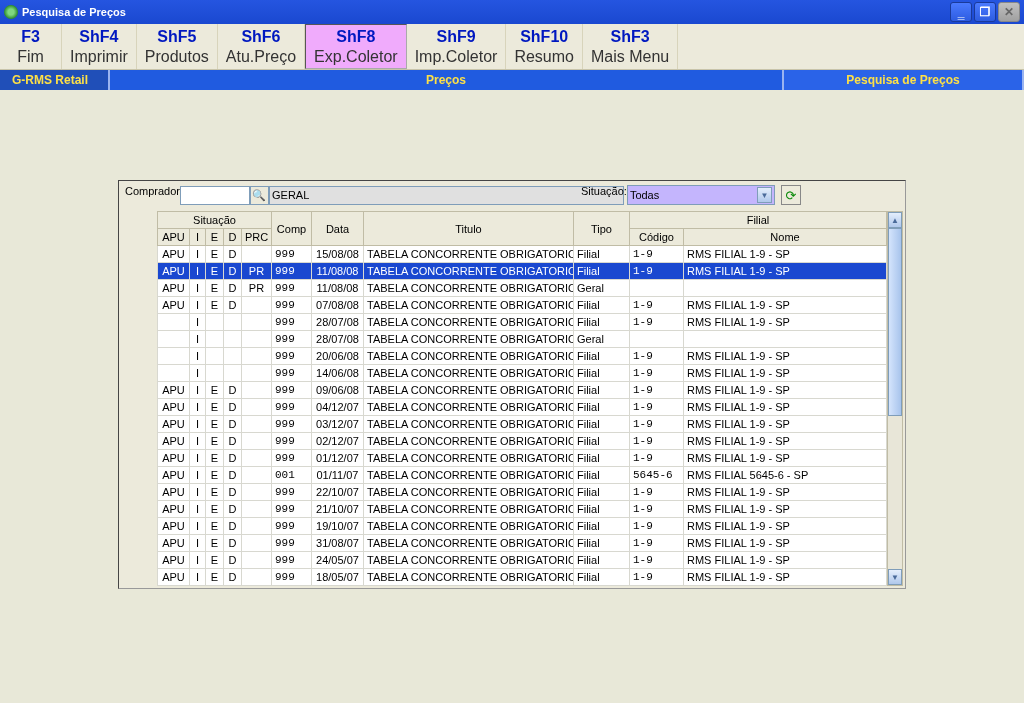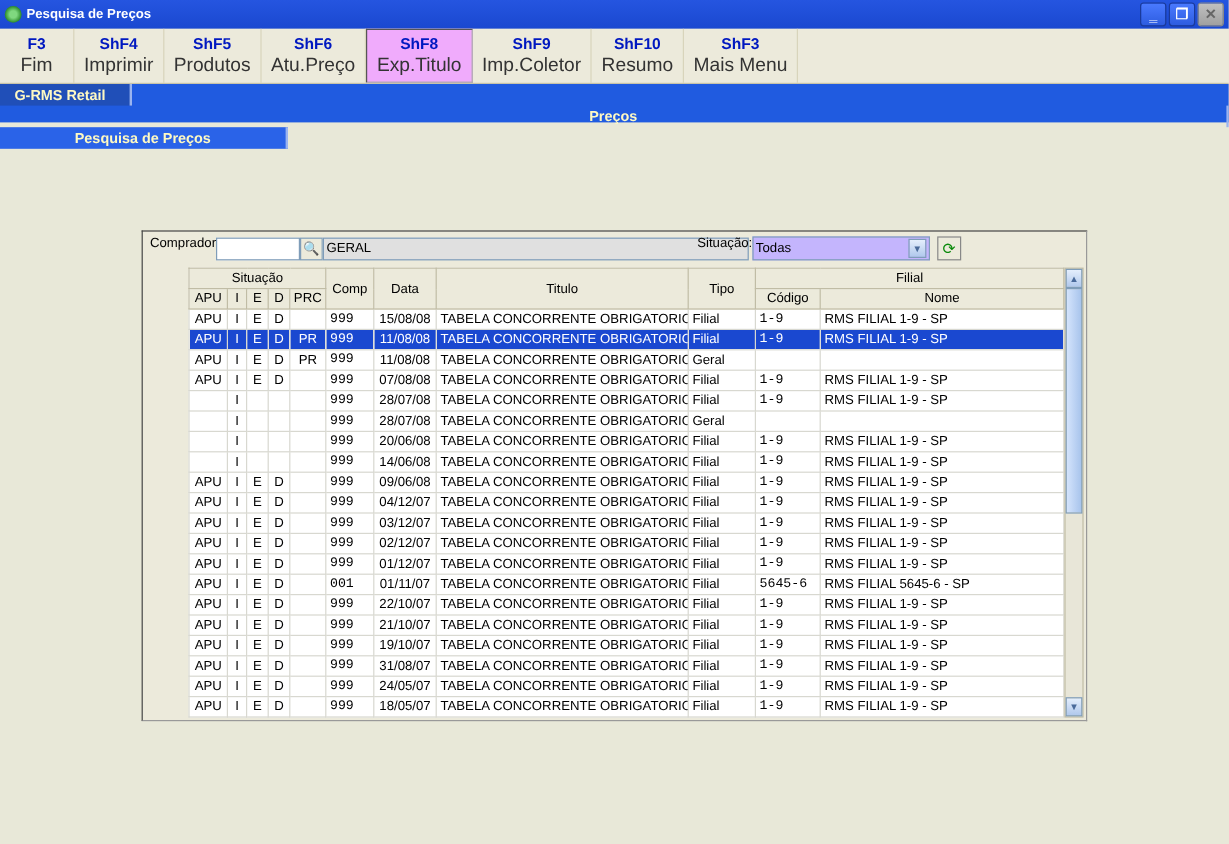--- a/index.html
+++ b/index.html
@@ -7,24 +7,24 @@
 
 .title-bar { background: linear-gradient(#2555e0, #1a48d0); height: 24px; display: flex; align-items: center; padding: 0 4px; color: #fff; font-weight: bold; }
 .title-bar .app-icon { width: 14px; height: 14px; margin-right: 4px; display: inline-block; background: radial-gradient(circle, #7fd87f 30%, #2a8a2a 70%); border-radius: 50%; }
 .title-bar .spacer { flex: 1; }
 .title-bar .winbtn { width: 22px; height: 20px; background: linear-gradient(#4a7aff, #2d5ce0); border: 1px solid #1a3a9a; border-radius: 3px; margin-left: 2px; display: flex; align-items: center; justify-content: center; color: #fff; font-size: 12px; }
 .title-bar .close { background: linear-gradient(#c0c0c0, #a0a0a0); color: #666; border-color: #888; }
 
 .toolbar { background: #eceadb; height: 46px; display: flex; border-bottom: 1px solid #c8c4aa; }
 .tool-item { padding: 4px 8px; text-align: center; display: flex; flex-direction: column; justify-content: center; min-width: 62px; border-right: 1px solid #d8d4bb; cursor: pointer; }
 .tool-item.active { background: #f0abfc; border: 1px inset #aaa; }
-.tool-item .key { color: #0018c0; font-weight: bold; font-size: 13px; }
+.tool-item .key { color: #0018c0; font-weight: bold; font-size: 16px; }
 .tool-item .lbl { color: #333; font-size: 16px; margin-top: 2px; }
 
-.crumb-bar { background: #205be0; height: 32px; display: flex; color: #fef9c3; font-size: 12px; font-weight: bold; flex-direction: column; }
+.crumb-bar { background: #205be0; height: 20px; display: flex; color: #fde047; font-size: 12px; font-weight: bold; }
 .crumb { padding: 2px 12px; border-right: 2px solid #9ab4f0; display: flex; align-items: center; }
 .crumb.first { background: #204fb8; width: 110px; }
 .crumb.mid { flex: 1; justify-content: center; }
 .crumb.last { width: 240px; justify-content: center; background: #2a63e8; }
 
 .form-panel { margin: 90px 118px 0 118px; border: 1px inset #999; background: #eceadb; padding: 2px; }
 
 .form-top { display: flex; padding: 2px 4px 6px 4px; gap: 4px; }
 .form-col { display: flex; flex-direction: row; }
 .form-lbl { font-size: 11px; color: #000; margin-bottom: 2px; }
@@ -72,21 +72,21 @@
     <div class="tool-item">
       <span class="key">ShF5</span>
       <span class="lbl">Produtos</span>
     </div>
     <div class="tool-item">
       <span class="key">ShF6</span>
       <span class="lbl">Atu.Preço</span>
     </div>
     <div class="tool-item active">
       <span class="key">ShF8</span>
-      <span class="lbl">Exp.Titulo</span>
+      <span class="lbl">Exp.Coletor</span>
     </div>
     <div class="tool-item">
       <span class="key">ShF9</span>
       <span class="lbl">Imp.Coletor</span>
     </div>
     <div class="tool-item">
       <span class="key">ShF10</span>
       <span class="lbl">Resumo</span>
     </div>
     <div class="tool-item">

